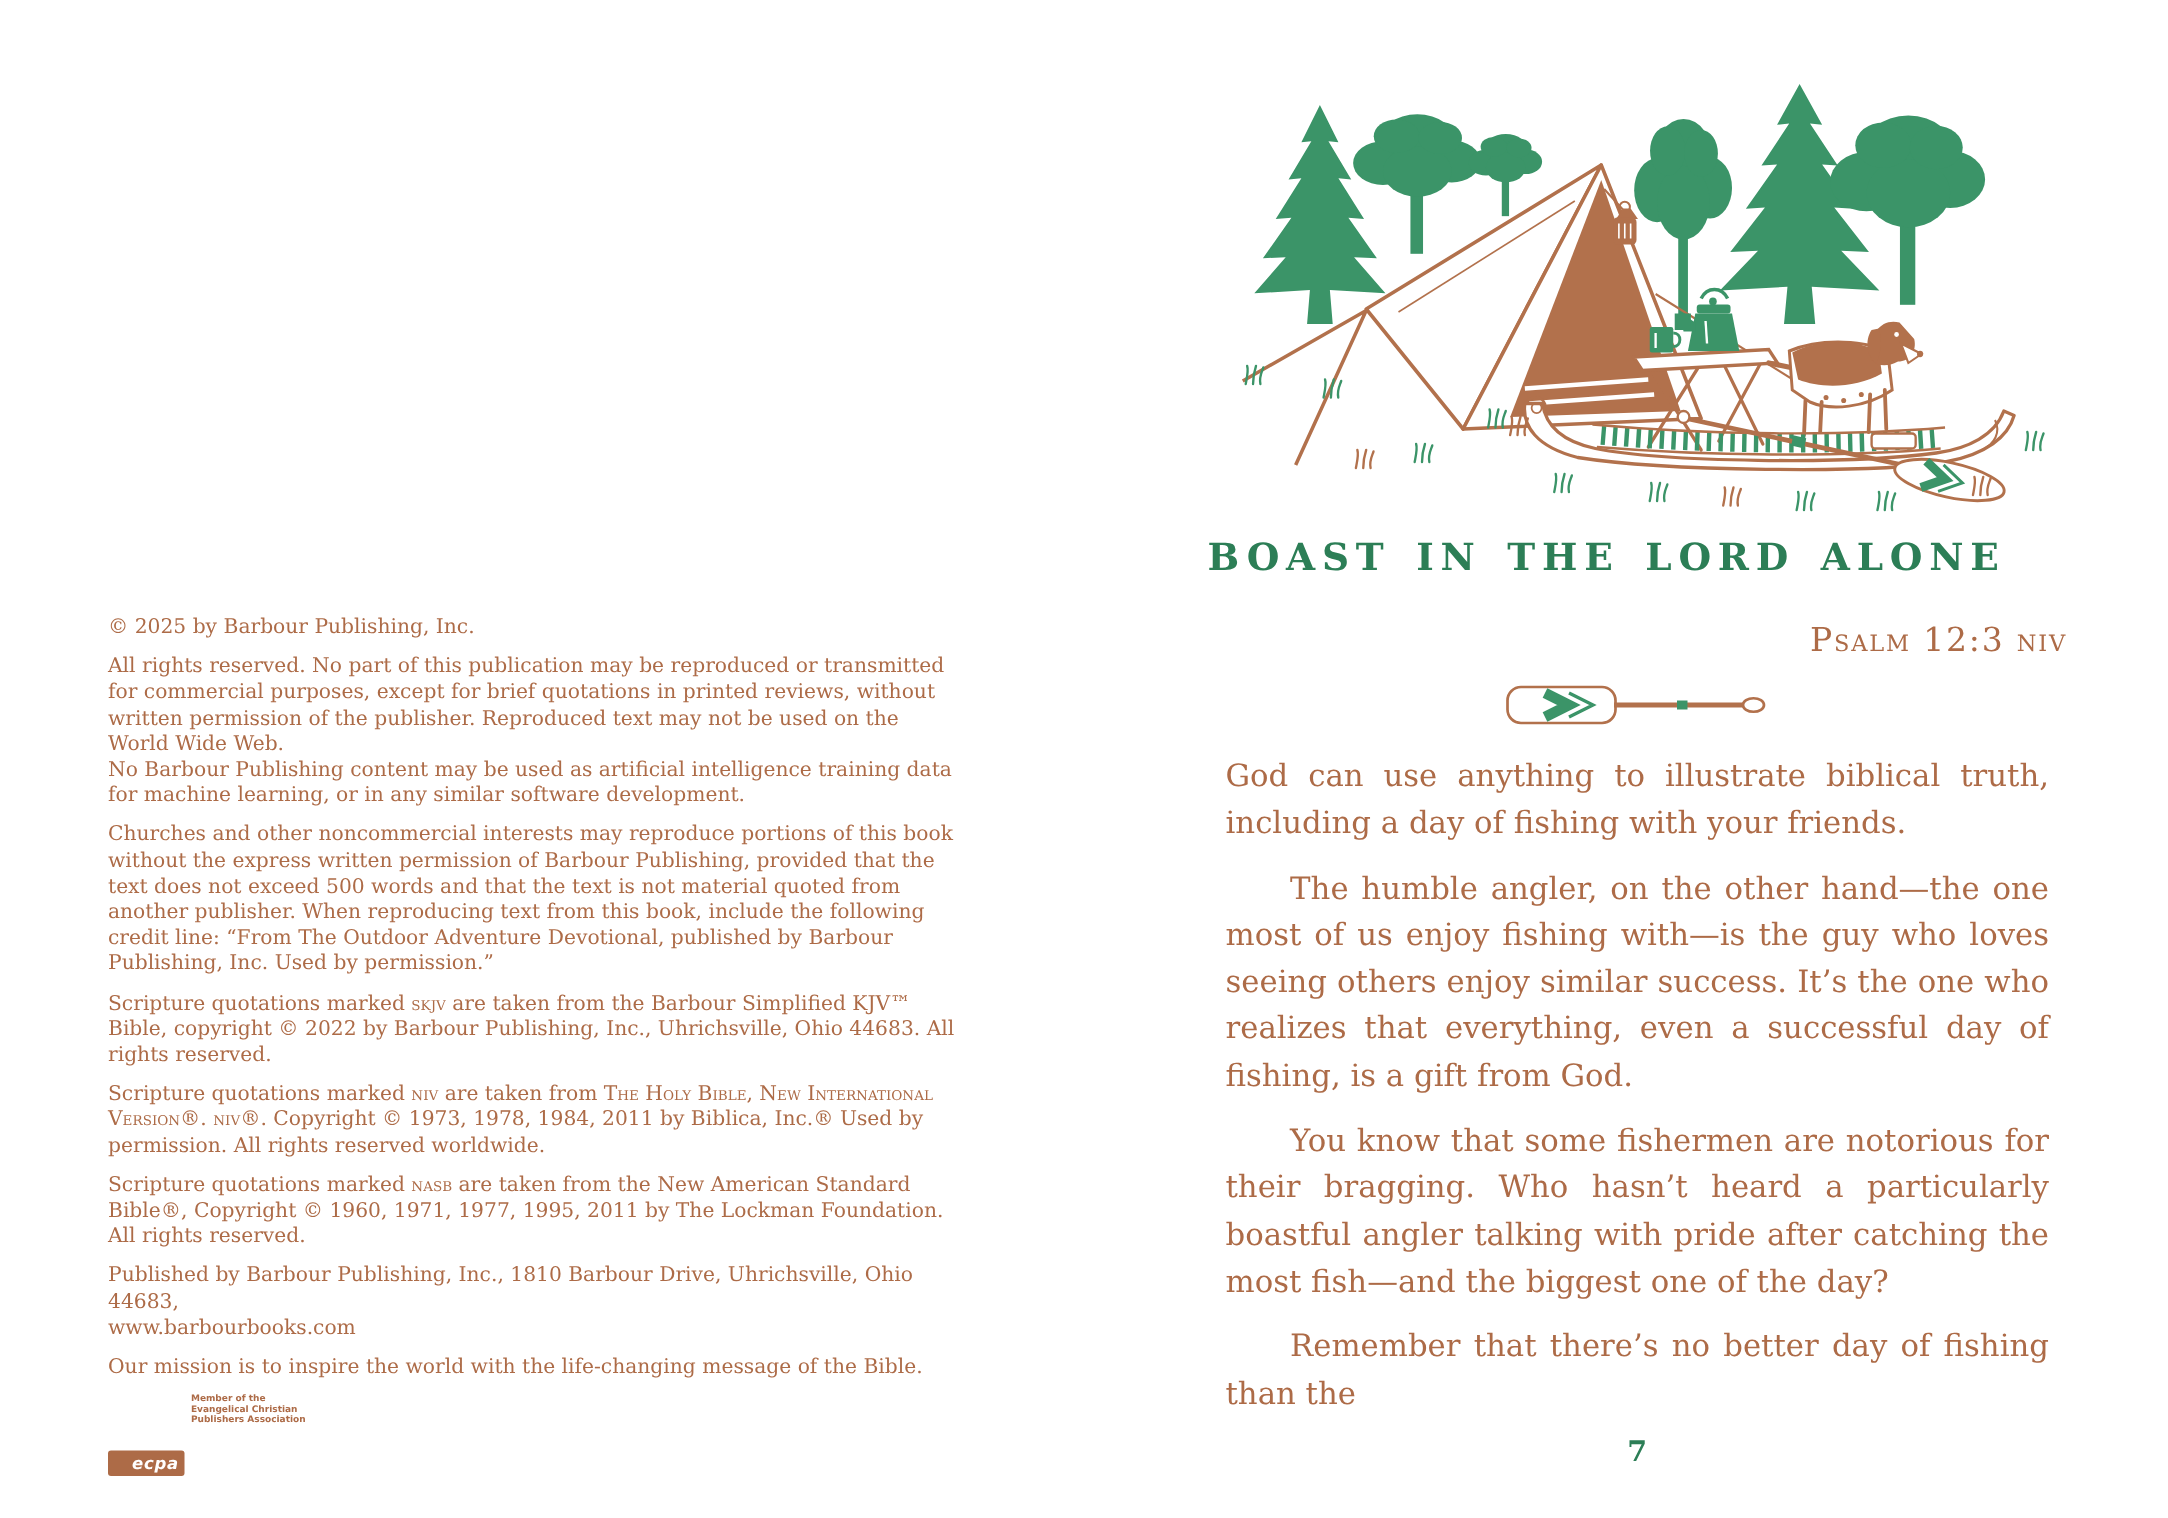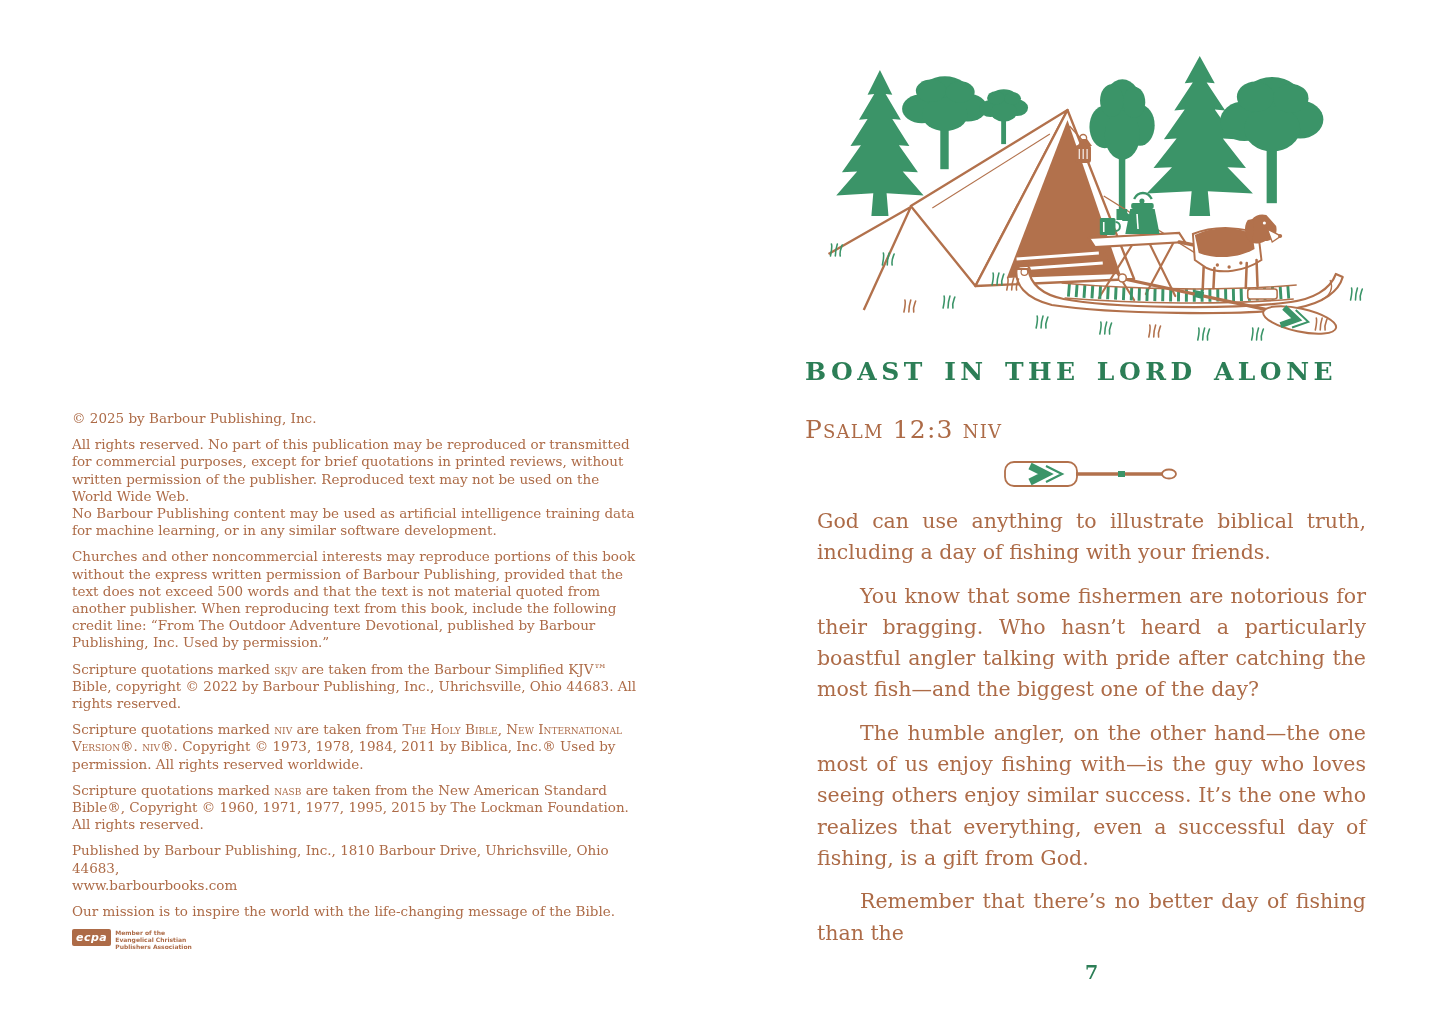--- a/index.html
+++ b/index.html
@@ -13,55 +13,55 @@
   
   .colophon{
     position:absolute;left:72px;top:410px;width:570px;color:#AD6B47;
   }
   .colophon p{font-size:13.5px;line-height:17.2px;margin:0 0 9px 0;}
 
   .ecpa{display:flex;align-items:flex-start;gap:4px;margin:3px 0 12px 0;}
   .ecpa-box{
     background:#AD6B47;color:#ffffff;font-family:"DejaVu Sans",sans-serif;
     font-weight:bold;font-style:italic;font-size:11px;line-height:12px;
-    padding:3px 4px 2px 4px;border-radius:2px;letter-spacing:.5px;
+    padding:3px 4px 2px 16px;border-radius:2px;letter-spacing:.5px;margin-top:38px;
   }
   .ecpa-lines div{
     font-family:"DejaVu Sans",sans-serif;font-size:6px;line-height:7px;
     color:#AD6B47;font-weight:bold;
   }
 
   
   .right-page{position:absolute;left:805px;top:48px;width:573px;color:#AD6B47;}
   .illustration{display:block;margin:0 auto;}
   .chapter-title{
     margin-top:14px;color:#2C7E56;
     font-size:25px;font-weight:bold;letter-spacing:4.5px;word-spacing:4px;
   }
   .verse{margin-top:29px;text-align:center;font-style:italic;
     font-size:21px;line-height:31px;}
-  .verse-ref{margin-top:3px;text-align:left;font-size:25px;
+  .verse-ref{margin-top:3px;text-align:right;font-size:22px;
     font-variant:small-caps;letter-spacing:1.2px;}
   .divider{display:block;margin:13px auto 0 auto;}
   .body-text{margin-top:15px;font-size:20.5px;line-height:31.3px;text-align:justify;}
   .body-text p{margin:12px;text-indent:2.1em;}
   .body-text p.no-indent{text-indent:0;}
   .page-number{margin-top:11px;text-align:center;color:#2C7E56;
     font-weight:bold;font-size:19px;}
 </style>
 </head>
 <body>
 
 <div class="colophon">
   <p><span>© 2025 by Barbour Publishing, Inc.</span></p>
   <p><span>All rights reserved. No part of this publication may be reproduced or transmitted for commercial purposes, except for brief quotations in printed reviews, without written permission of the publisher. Reproduced text may not be used on the World Wide Web.</span><br><span>No Barbour Publishing content may be used as artificial intelligence training data for machine learning, or in any similar software development.</span></p>
   <p><span>Churches and other noncommercial interests may reproduce portions of this book without the express written permission of Barbour Publishing, provided that the text does not exceed 500 words and that the text is not material quoted from another publisher. When reproducing text from this book, include the following credit line: “From </span><span class="seg-it">The Outdoor Adventure Devotional</span><span>, published by Barbour Publishing, Inc. Used by permission.”</span></p>
   <p><span>Scripture quotations marked </span><span class="seg-sc">skjv</span><span> are taken from the Barbour Simplified KJV™ Bible, copyright © 2022 by Barbour Publishing, Inc., Uhrichsville, Ohio 44683. All rights reserved.</span></p>
   <p><span>Scripture quotations marked </span><span class="seg-sc">niv</span><span> are taken from </span><span class="seg-sc">The Holy Bible, New International Version</span><span>®. </span><span class="seg-sc">niv</span><span>®. Copyright © 1973, 1978, 1984, 2011 by Biblica, Inc.® Used by permission. All rights reserved worldwide.</span></p>
-  <p><span>Scripture quotations marked </span><span class="seg-sc">nasb</span><span> are taken from the New American Standard Bible®, Copyright © 1960, 1971, 1977, 1995, 2015 by The Lockman Foundation. All rights reserved.</span></p>
+  <p><span>Scripture quotations marked </span><span class="seg-sc">nasb</span><span> are taken from the New American Standard Bible®, Copyright © 1960, 1971, 1977, 1995, 2011 by The Lockman Foundation. All rights reserved.</span></p>
   <p><span>Published by Barbour Publishing, Inc., 1810 Barbour Drive, Uhrichsville, Ohio 44683,</span><br><span>www.barbourbooks.com</span></p>
   <p><span class="seg-it">Our mission is to inspire the world with the life-changing message of the Bible.</span></p>
   <div class="ecpa">
     <div class="ecpa-box">ecpa</div>
     <div class="ecpa-lines">
       <div>Member of the</div>
       <div>Evangelical Christian</div>
       <div>Publishers Association</div>
     </div>
   </div>
@@ -195,19 +195,19 @@
     <rect x="3" y="5" width="72" height="24" rx="9" fill="#ffffff" stroke="#B2714C" stroke-width="1.8"></rect>
     <polyline points="28,9 44,17 28,25" stroke="#3B9468" stroke-width="7" fill="none"></polyline>
     <polyline points="44,9 60,17 44,25" stroke="#3B9468" stroke-width="2.2" fill="none"></polyline>
     <path d="M74,17 L162,17" stroke="#B2714C" stroke-width="3.4"></path>
     <rect x="116" y="14" width="7" height="6" fill="#3B9468"></rect>
     <ellipse cx="167" cy="17" rx="7" ry="4.5" fill="#ffffff" stroke="#B2714C" stroke-width="1.8"></ellipse>
   </svg>
 
   <div class="body-text">
     <p class="no-indent"><span>God can use anything to illustrate biblical truth, including a day of fishing with your friends.</span></p>
+    <p><span>The humble angler, on the other hand—the one most of us enjoy fishing with—is the guy who loves seeing others enjoy similar success. It’s the one who realizes that everything, even a successful day of fishing, is a gift from God.</span></p>
     <p><span>You know that some fishermen are notorious for their bragging. Who hasn’t heard a particularly boastful angler talking with pride after catching the most fish—and the biggest one of the day?</span></p>
-    <p><span>The humble angler, on the other hand—the one most of us enjoy fishing with—is the guy who loves seeing others enjoy similar success. It’s the one who realizes that everything, even a successful day of fishing, is a gift from God.</span></p>
     <p><span>Remember that there’s no better day of fishing than the</span></p>
   </div>
 
   <div class="page-number">7</div>
 </div>
 
 </body></html>

